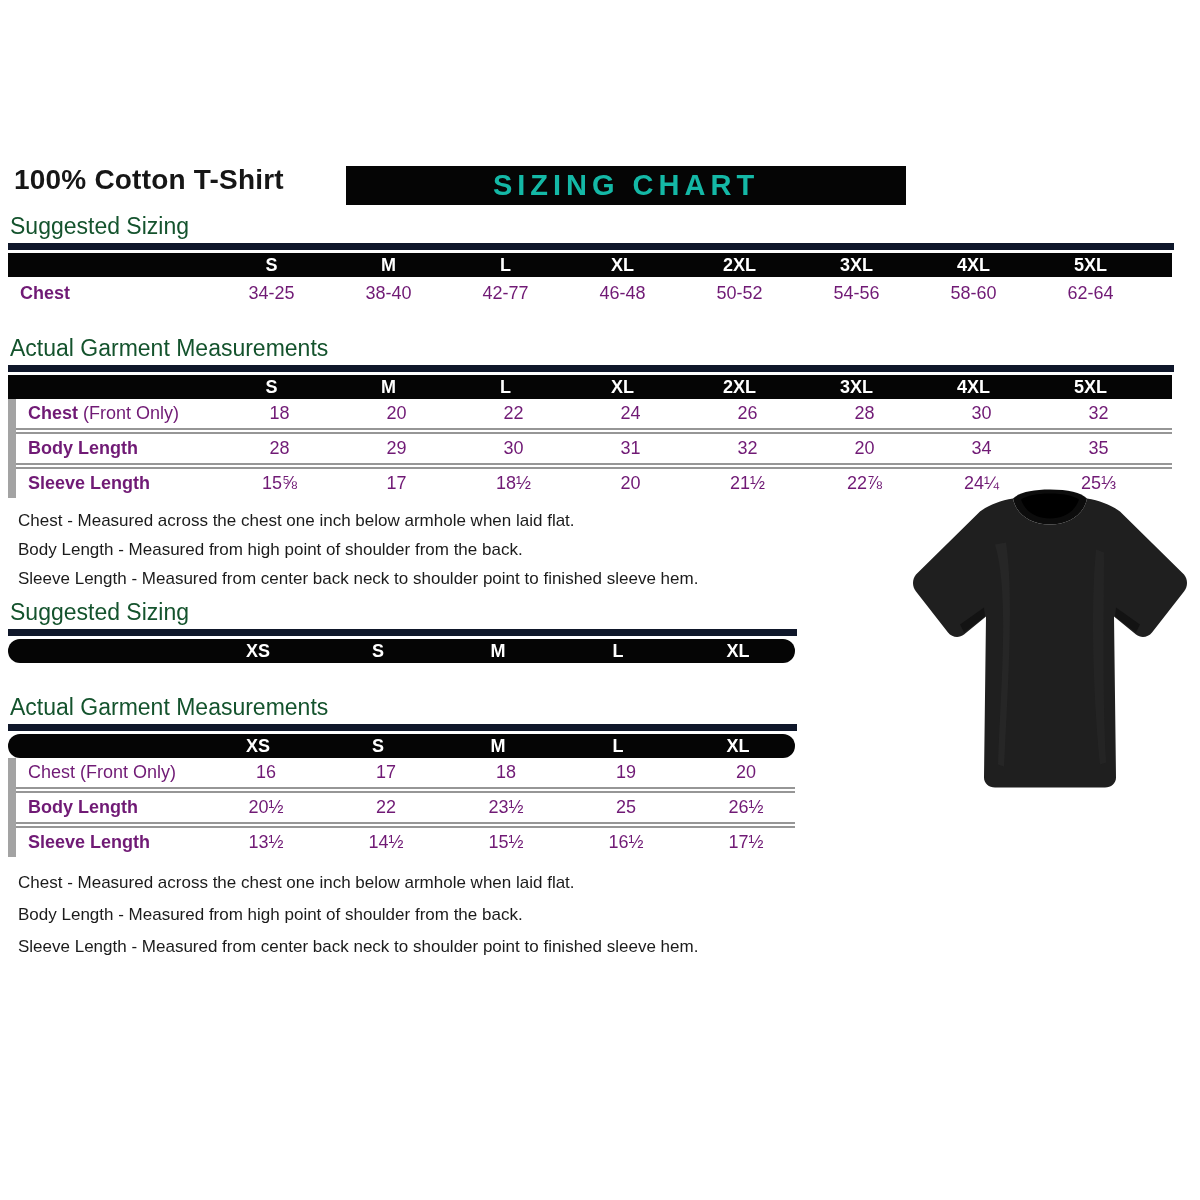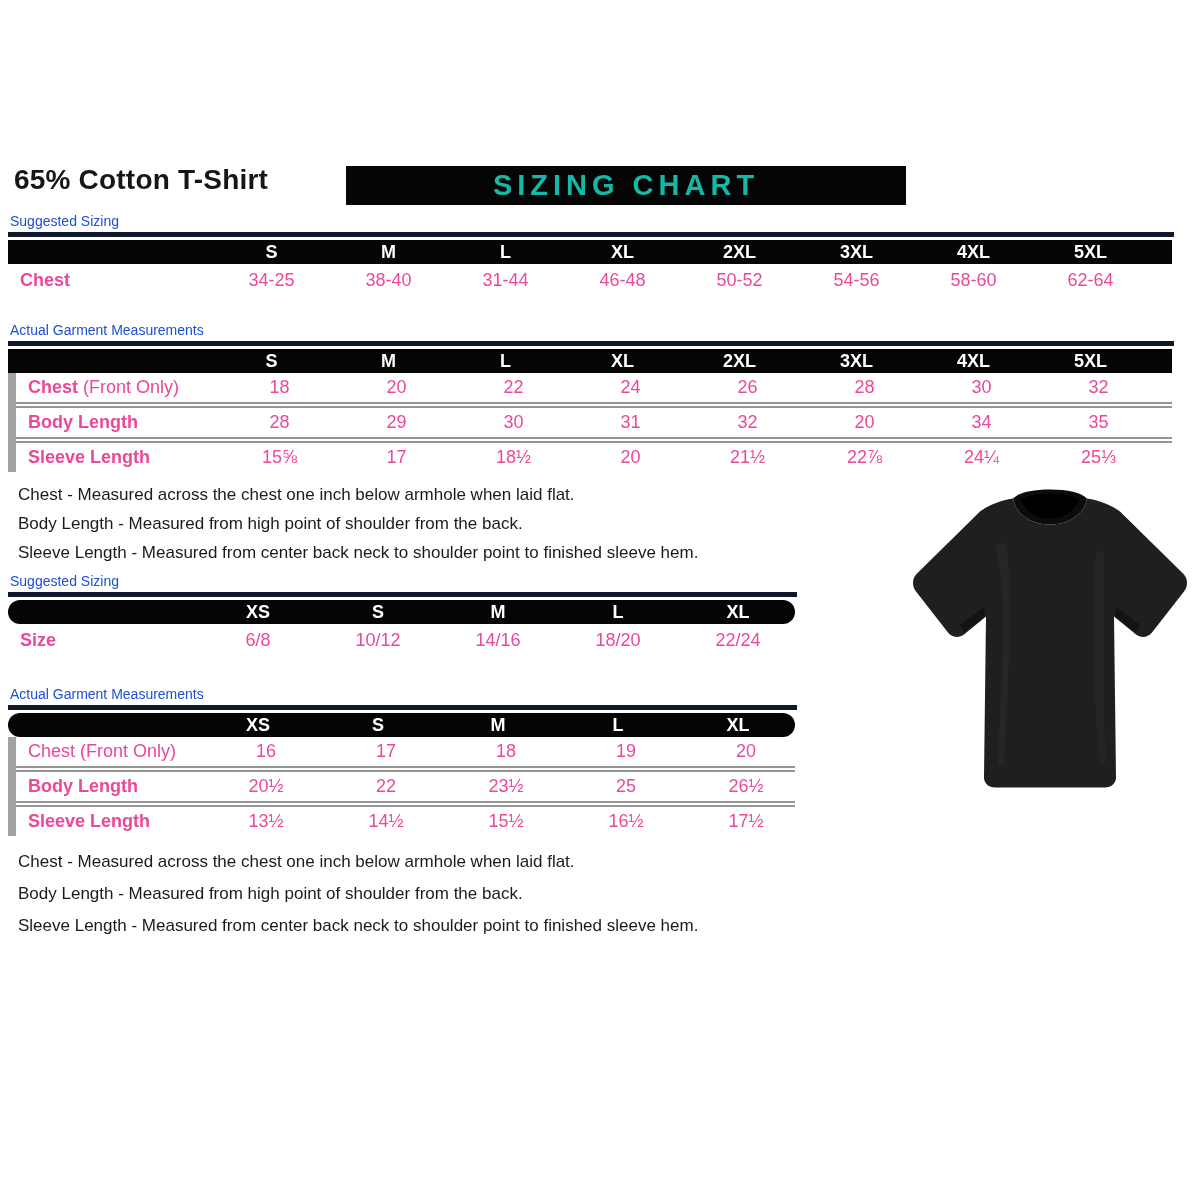--- a/index.html
+++ b/index.html
@@ -7,34 +7,34 @@
   .page{position:relative;width:1200px;height:1200px;overflow:hidden;background:#fff;}
   .content{position:absolute;left:8px;top:164px;width:1180px;}
 
   
   .header-row{position:relative;height:42px;}
   .main-title{margin:0;font-size:28px;font-weight:bold;color:#161616;letter-spacing:.2px;padding-left:6px;}
   .banner{position:absolute;left:338px;top:2px;width:560px;height:39px;background:#050505;display:flex;align-items:center;justify-content:center;}
   .banner span{color:#14b8a6;font-weight:bold;font-size:29px;letter-spacing:5px;}
 
   
-  .sec-label{font-size:14px;color:#1d4ed8;padding:1px 0 3px 2px;border-bottom:5px solid #0f172a;}
+  .sec-label{font-size:23px;color:#14532d;padding:1px 0 3px 2px;border-bottom:7px solid #0f172a;}
   .w-adult{width:1164px;}
   .w-youth{width:787px;}
   .mt6{margin-top:6px;}
   .mt26{margin-top:26px;}
   .mt30{margin-top:30px;}
 
   
   .grid-adult{display:grid;grid-template-columns:205px repeat(8,117px);}
   .grid-youth{display:grid;grid-template-columns:190px repeat(5,120px);border-radius:12px;}
   .hrow{background:#050505;height:24px;margin-top:3px;}
   .hcell{color:#fff;font-weight:bold;font-size:18px;text-align:center;line-height:24px;}
   .vrow{background:#fff;}
-  .vcell{font-size:18px;text-align:center;color:#ec4899;height:29px;line-height:29px;white-space:nowrap;}
+  .vcell{font-size:18px;text-align:center;color:#701a75;height:29px;line-height:29px;white-space:nowrap;}
   .tall .vcell{height:31px;line-height:32px;}
   .lbl{text-align:left;padding-left:12px;}
   .b{font-weight:bold;}
   .body-border{border-left:8px solid #a3a3a3;}
   .dsep{height:2px;border-top:2px solid #969696;border-bottom:2px solid #969696;}
 
   
   .notes{margin-top:13px;}
   .notes p{margin:0 0 9px 10px;font-size:17px;color:#1b1b1b;}
   .notes-youth{margin-top:16px;}
@@ -45,21 +45,21 @@
   
   .tshirt-wrap{position:absolute;left:900px;top:472px;width:300px;height:345px;}
 </style>
 </head>
 <body>
 
 <div class="page">
   <div class="content">
 
     <div class="header-row">
-      <h1 class="main-title">65% Cotton T-Shirt</h1>
+      <h1 class="main-title">100% Cotton T-Shirt</h1>
       <div class="banner">
         <span>SIZING CHART</span>
       </div>
     </div>
 
     <div class="sec-label w-adult mt6">Suggested Sizing</div>
     <div class="w-adult">
       <div class="hrow grid-adult">
         <div class="hcell lbl"></div>
         <div class="hcell">S</div>
@@ -68,21 +68,21 @@
         <div class="hcell">XL</div>
         <div class="hcell">2XL</div>
         <div class="hcell">3XL</div>
         <div class="hcell">4XL</div>
         <div class="hcell">5XL</div>
       </div>
       <div class="vrow grid-adult tall">
         <div class="vcell lbl b">Chest</div>
         <div class="vcell">34-25</div>
         <div class="vcell">38-40</div>
-        <div class="vcell">31-44</div>
+        <div class="vcell">42-77</div>
         <div class="vcell">46-48</div>
         <div class="vcell">50-52</div>
         <div class="vcell">54-56</div>
         <div class="vcell">58-60</div>
         <div class="vcell">62-64</div>
       </div>
     </div>
 
     <div class="sec-label w-adult mt26">Actual Garment Measurements</div>
     <div class="w-adult">
@@ -145,28 +145,20 @@
 
     <div class="sec-label w-youth">Suggested Sizing</div>
     <div class="w-youth">
       <div class="hrow grid-youth">
         <div class="hcell lbl"></div>
         <div class="hcell">XS</div>
         <div class="hcell">S</div>
         <div class="hcell">M</div>
         <div class="hcell">L</div>
         <div class="hcell">XL</div>
-      </div>
-      <div class="vrow grid-youth tall">
-        <div class="vcell lbl b">Size</div>
-        <div class="vcell">6/8</div>
-        <div class="vcell">10/12</div>
-        <div class="vcell">14/16</div>
-        <div class="vcell">18/20</div>
-        <div class="vcell">22/24</div>
       </div>
     </div>
 
     <div class="sec-label w-youth mt30">Actual Garment Measurements</div>
     <div class="w-youth">
       <div class="hrow grid-youth">
         <div class="hcell lbl"></div>
         <div class="hcell">XS</div>
         <div class="hcell">S</div>
         <div class="hcell">M</div>

